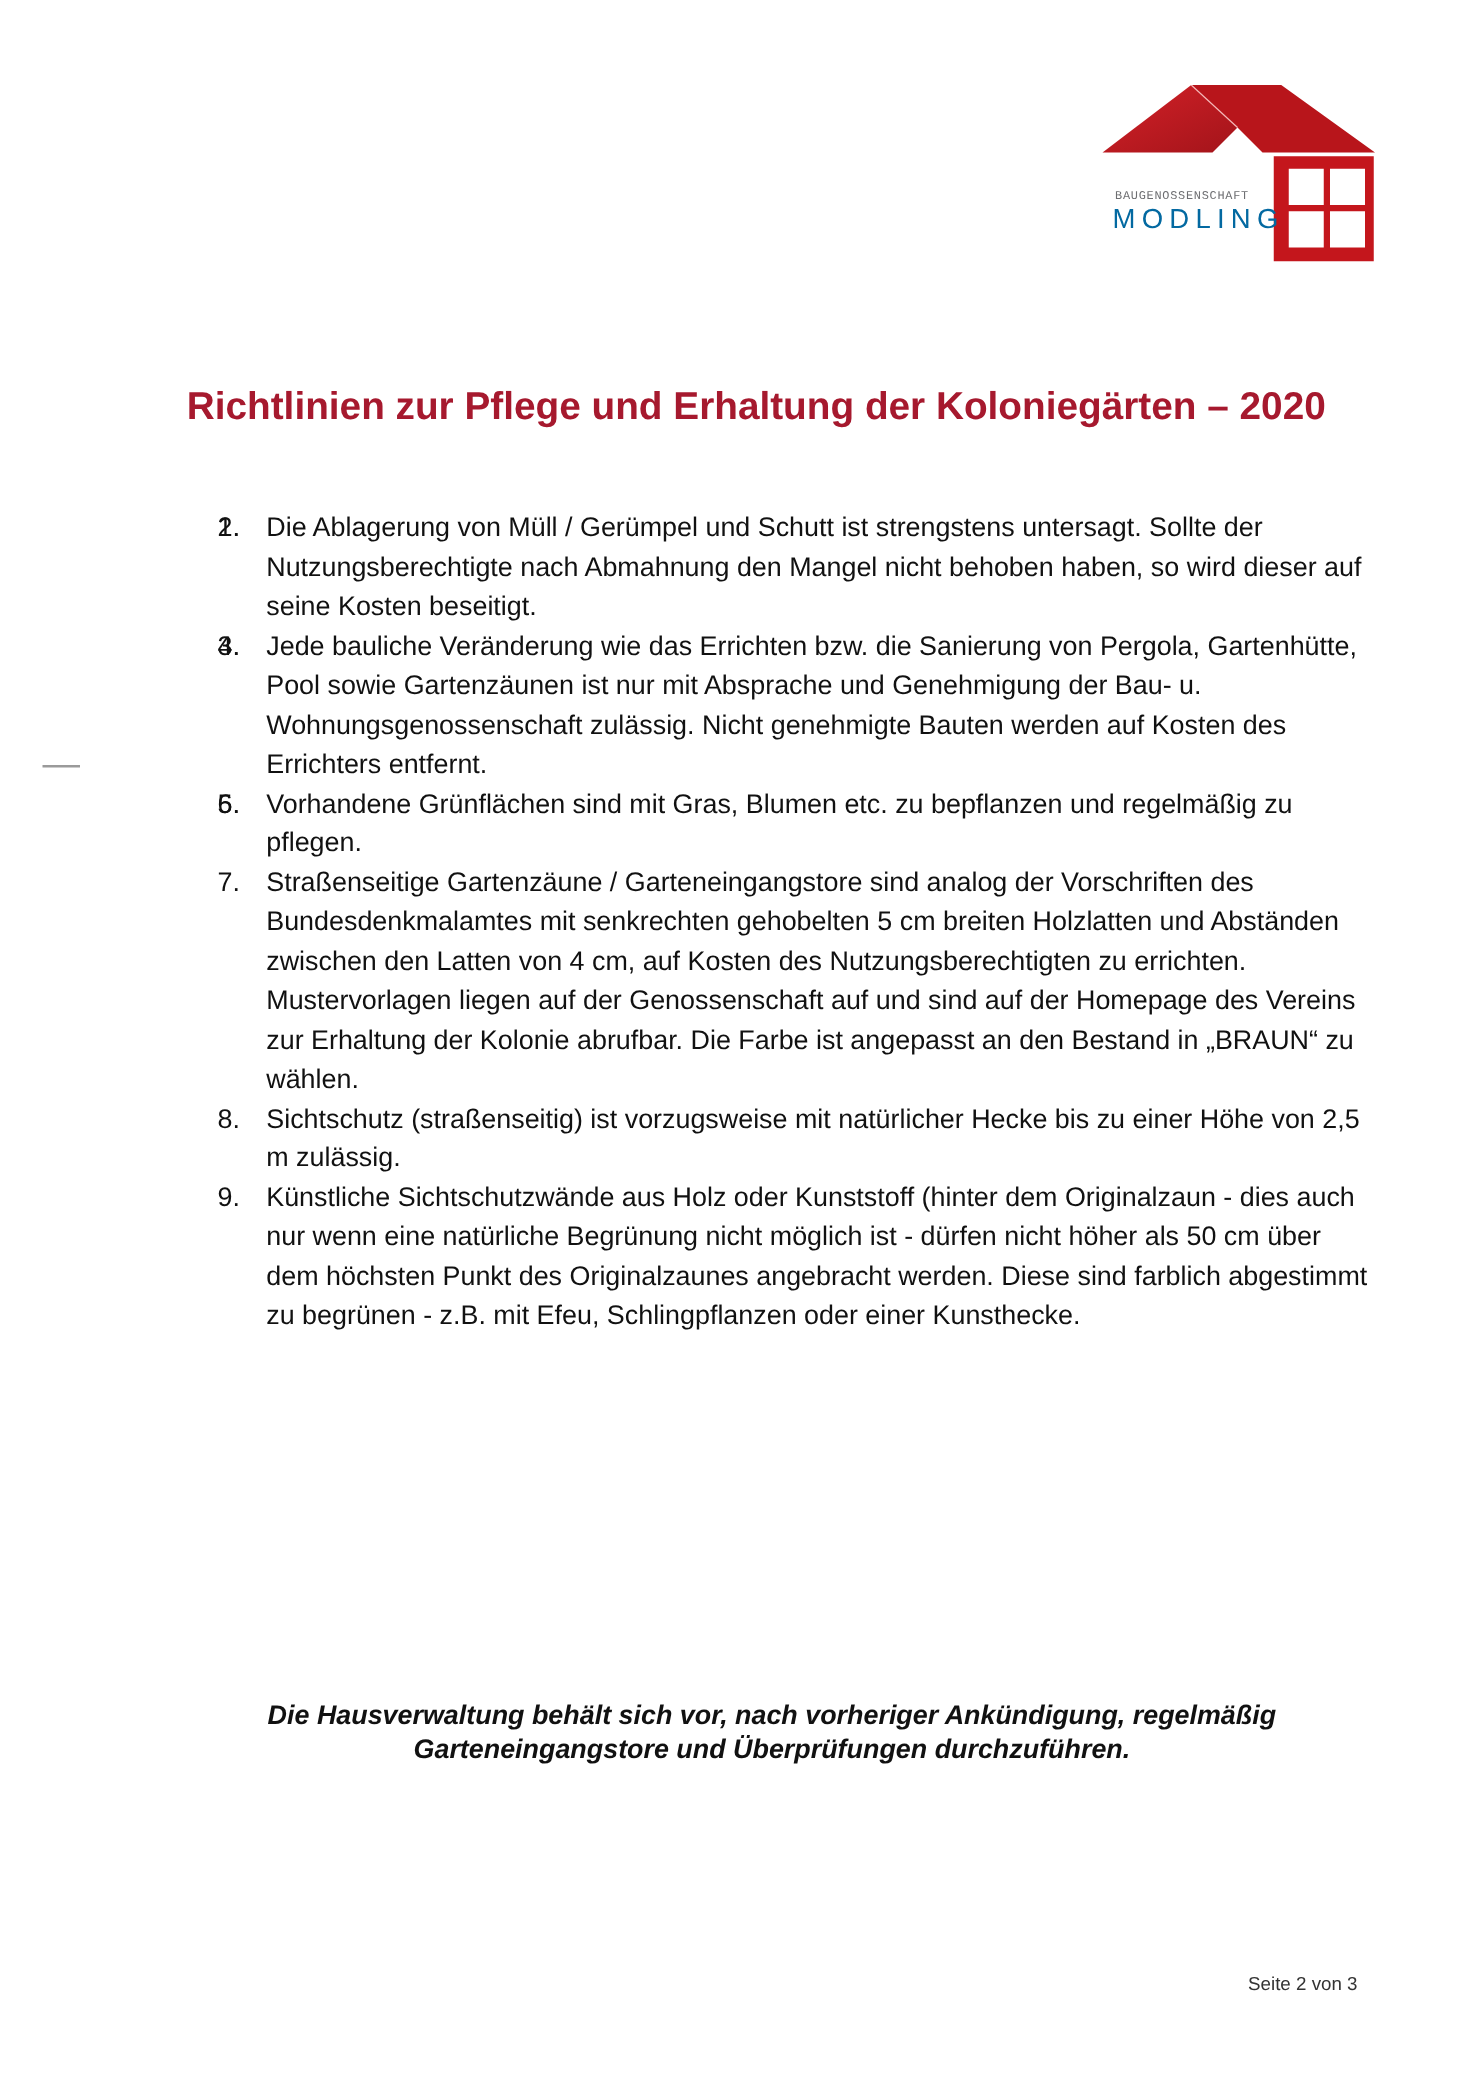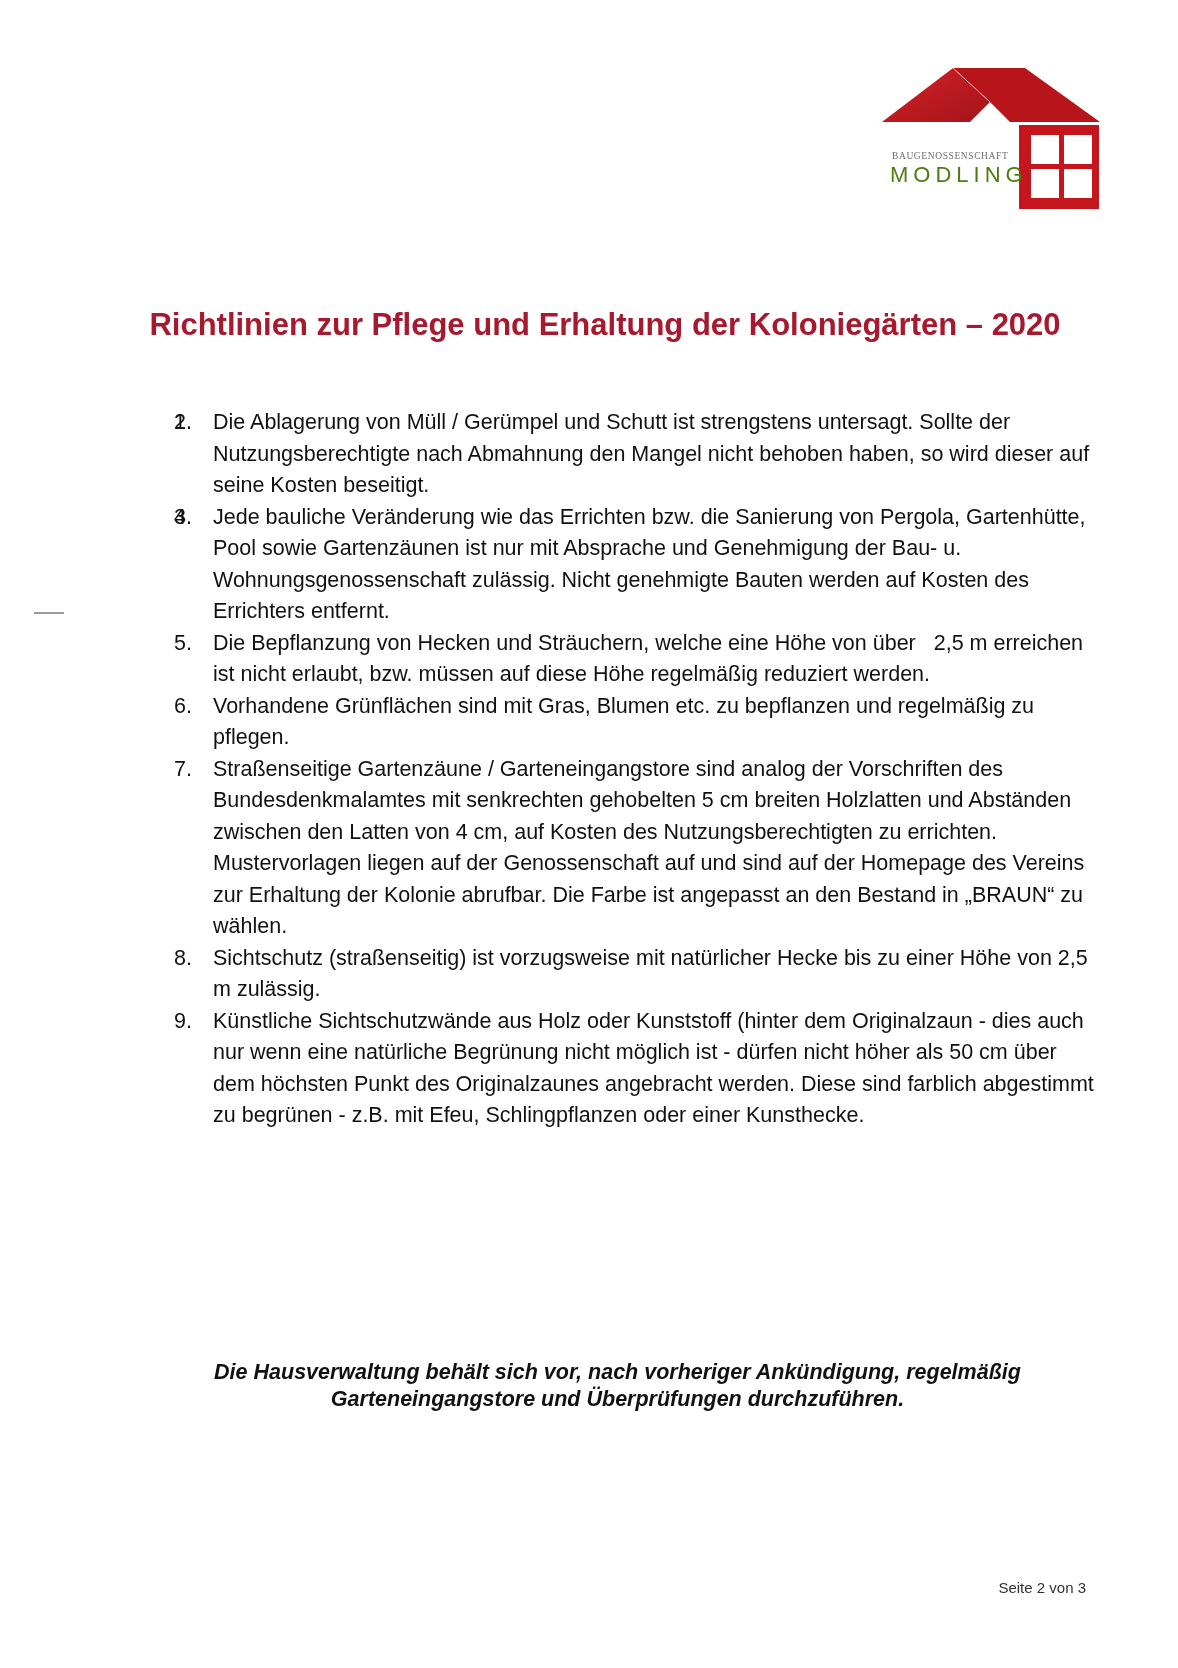--- a/index.html
+++ b/index.html
@@ -23,29 +23,29 @@
       height: 145px;
     }
     .logo svg { position: absolute; left: 0; top: 0; }
     .logo-sub {
       position: absolute;
       left: 12px;
       top: 83px;
       font-size: 9.5px;
       letter-spacing: 0.6px;
       color: #6d6e71;
-      font-family: Liberation Serif, serif;
+      font-family: Liberation Mono, monospace;
     }
     .logo-main {
       position: absolute;
       left: 10px;
       top: 94px;
       font-size: 22px;
       letter-spacing: 5px;
-      color: #4d7c0f;
+      color: #0369a1;
       font-family: "Liberation Sans", sans-serif;
     }
     .margin-mark {
       position: absolute;
       left: 34px;
       top: 612px;
       width: 30px;
       height: 2px;
       background: #9a9a9a;
     }
@@ -130,21 +130,21 @@
 
 <div class="margin-mark"></div>
 
 <h1 class="title">Richtlinien zur Pflege und Erhaltung der Koloniegärten – 2020</h1>
 
 <ol class="rules">
   <li><span class="num">1.</span></li>
   <li><span class="num">2.</span><span>Die Ablagerung von Müll / Gerümpel und Schutt ist strengstens untersagt. Sollte der Nutzungsberechtigte nach Abmahnung den Mangel nicht behoben haben, so wird dieser auf seine Kosten beseitigt.</span></li>
   <li><span class="num">3.</span></li>
   <li><span class="num">4.</span><span>Jede bauliche Veränderung wie das Errichten bzw. die Sanierung von Pergola, Gartenhütte, Pool sowie Gartenzäunen ist nur mit Absprache und Genehmigung der Bau- u. Wohnungsgenossenschaft zulässig. Nicht genehmigte Bauten werden auf Kosten des Errichters entfernt.</span></li>
-  <li><span class="num">5.</span><span style="white-space: pre-wrap;">Die Bepflanzung von Hecken und Sträuchern, welche eine Höhe von über   2,5 m erreichen ist nicht erlaubt, bzw. müssen auf diese Höhe regelmäßig reduziert werden.</span></li>
+  <li><span class="num">5.</span></li>
   <li><span class="num">6.</span><span>Vorhandene Grünflächen sind mit Gras, Blumen etc. zu bepflanzen und regelmäßig zu pflegen.</span></li>
   <li><span class="num">7.</span><span>Straßenseitige Gartenzäune / Garteneingangstore sind analog der Vorschriften des Bundesdenkmalamtes mit senkrechten gehobelten 5 cm breiten Holzlatten und Abständen zwischen den Latten von 4 cm, auf Kosten des Nutzungsberechtigten zu errichten. Mustervorlagen liegen auf der Genossenschaft auf und sind auf der Homepage des Vereins zur Erhaltung der Kolonie abrufbar. Die Farbe ist angepasst an den Bestand in „BRAUN“ zu wählen.</span></li>
   <li><span class="num">8.</span><span>Sichtschutz (straßenseitig) ist vorzugsweise mit natürlicher Hecke bis zu einer Höhe von 2,5 m zulässig.</span></li>
   <li><span class="num">9.</span><span>Künstliche Sichtschutzwände aus Holz oder Kunststoff (hinter dem Originalzaun - dies auch nur wenn eine natürliche Begrünung nicht möglich ist - dürfen nicht höher als 50 cm über dem höchsten Punkt des Originalzaunes angebracht werden. Diese sind farblich abgestimmt zu begrünen - z.B. mit Efeu, Schlingpflanzen oder einer Kunsthecke.</span></li>
 </ol>
 
 <div class="notice">
   <div>Die Hausverwaltung behält sich vor, nach vorheriger Ankündigung, regelmäßig</div>
   <div>Garteneingangstore und Überprüfungen durchzuführen.</div>
 </div>

